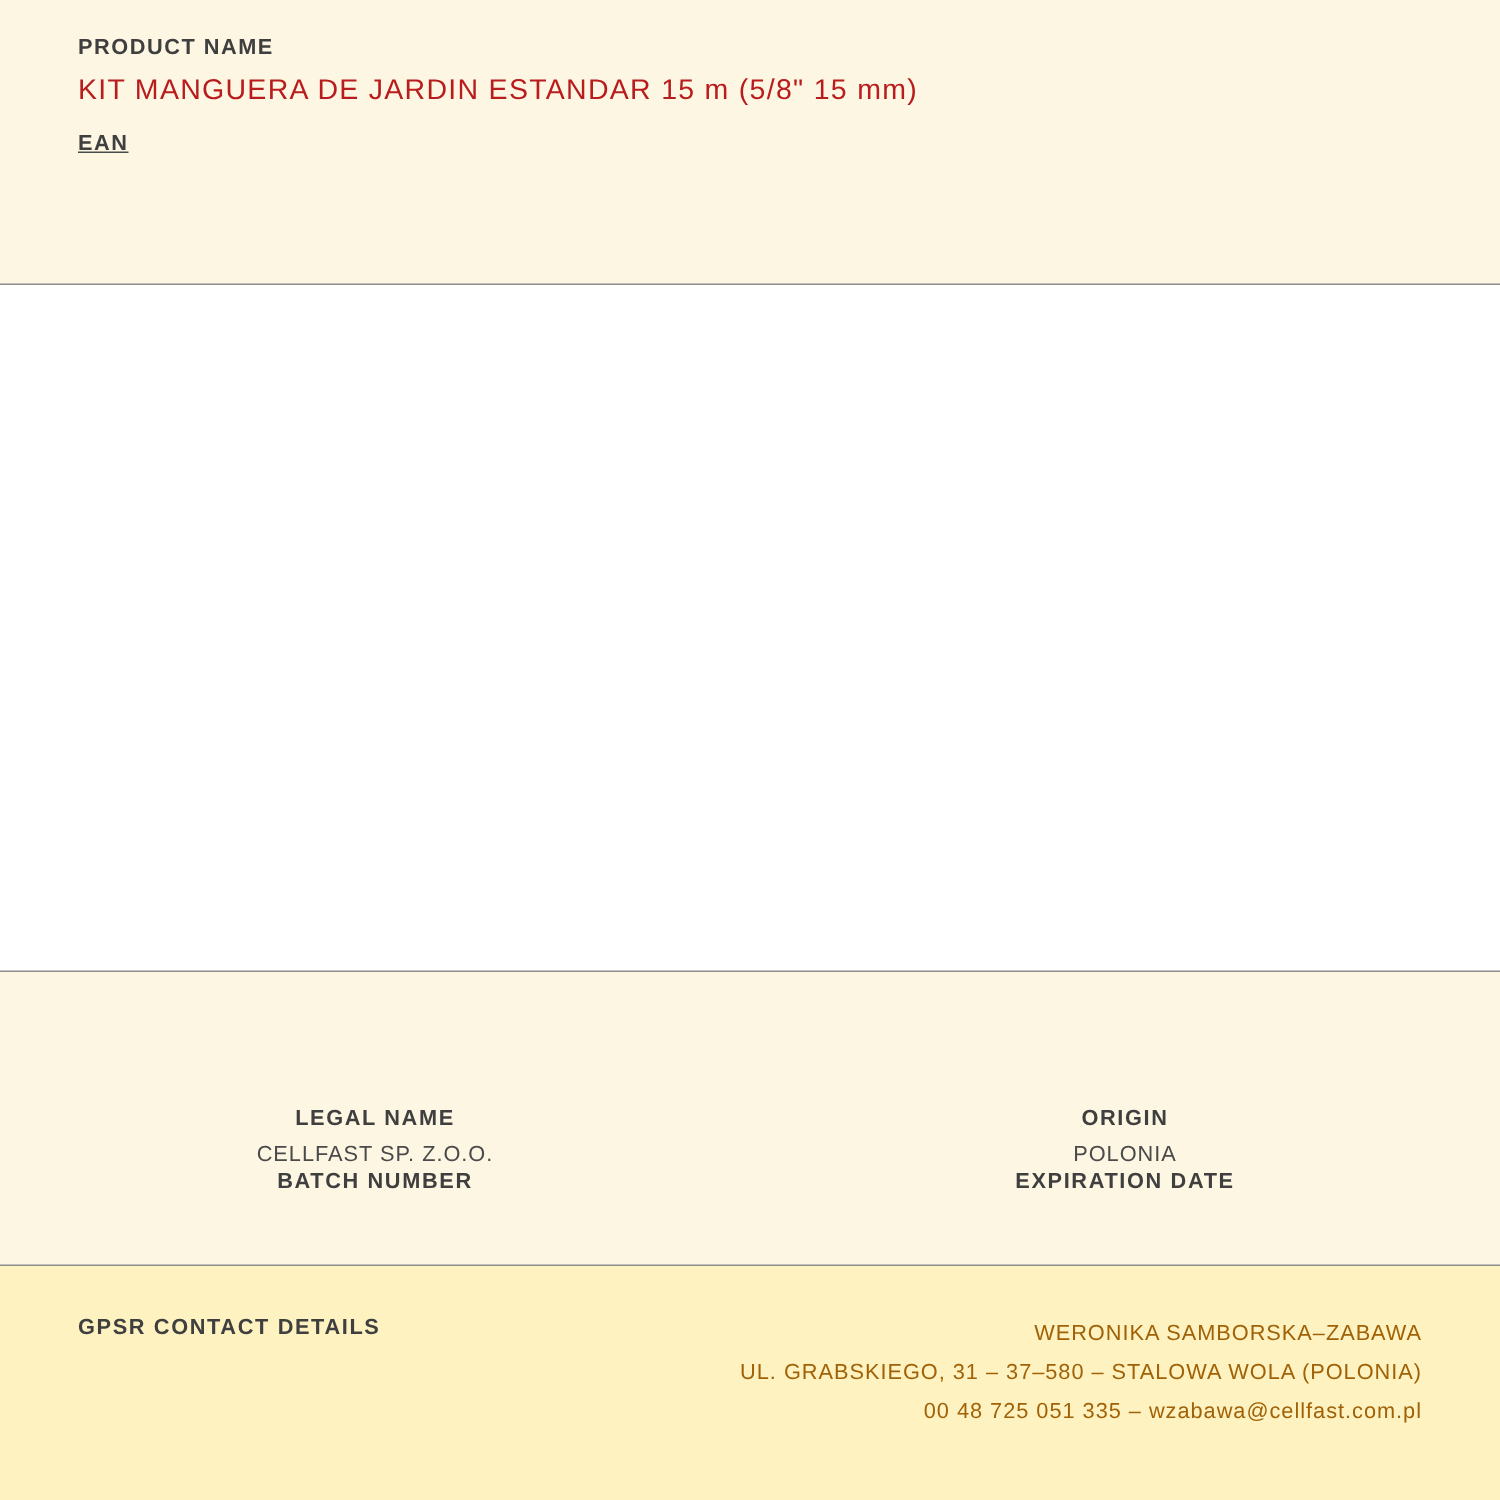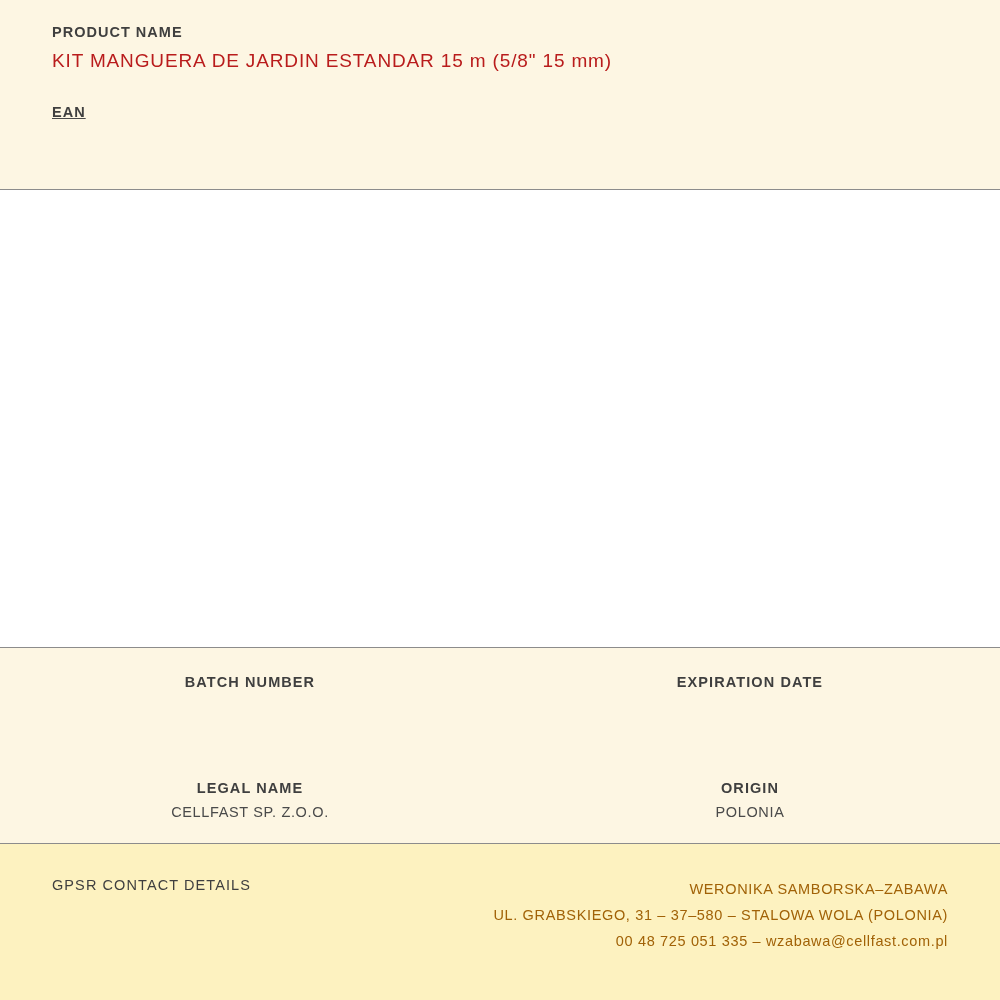--- a/index.html
+++ b/index.html
@@ -43,21 +43,21 @@
   }
 
   .field-value {
     font-size: 19px;
     letter-spacing: 0.045em;
     color: #b91c1c;
     margin: 0;
   }
 
   .field-block + .field-block {
-    margin-top: 32px;
+    margin-top: 16px;
     text-decoration: underline;
   }
 
   
   .middle-section {
     background: #ffffff;
     flex: 1 1 auto;
     border-bottom: 1px solid #8c8c8c;
   }
 
@@ -109,21 +109,21 @@
     height: 156px;
     box-sizing: border-box;
     padding: 32px 52px 0 52px;
     display: flex;
     justify-content: space-between;
     align-items: flex-start;
   }
 
   .footer-label {
     font-size: 14.5px;
-    font-weight: normal;
+    font-weight: bold;
     letter-spacing: 0.075em;
     color: #3f3f3f;
     text-transform: uppercase;
     white-space: nowrap;
     padding-top: 1px;
   }
 
   .footer-lines {
     text-align: right;
     font-size: 14.5px;
@@ -147,38 +147,38 @@
       <p class="field-value">KIT MANGUERA DE JARDIN ESTANDAR 15 m (5/8" 15 mm)</p>
     </div>
     <div class="field-block">
       <p class="field-label">EAN</p>
     </div>
   </section>
 
   <section class="middle-section"></section>
 
   <section class="info-section">
+    <div class="info-row second">
+      <div class="info-col">
+        <p class="info-head">LEGAL NAME</p>
+        <p class="info-val">CELLFAST SP. Z.O.O.</p>
+      </div>
+      <div class="info-col">
+        <p class="info-head">ORIGIN</p>
+        <p class="info-val">POLONIA</p>
+      </div>
+    </div>
     <div class="info-row">
       <div class="info-col">
         <p class="info-head">BATCH NUMBER</p>
         <p class="info-val"></p>
       </div>
       <div class="info-col">
         <p class="info-head">EXPIRATION DATE</p>
         <p class="info-val"></p>
-      </div>
-    </div>
-    <div class="info-row second">
-      <div class="info-col">
-        <p class="info-head">LEGAL NAME</p>
-        <p class="info-val">CELLFAST SP. Z.O.O.</p>
-      </div>
-      <div class="info-col">
-        <p class="info-head">ORIGIN</p>
-        <p class="info-val">POLONIA</p>
       </div>
     </div>
   </section>
 
   <footer class="footer-section">
     <div class="footer-label">GPSR CONTACT DETAILS</div>
     <div class="footer-lines">
       <div>WERONIKA SAMBORSKA–ZABAWA</div>
       <div>UL. GRABSKIEGO, 31 – 37–580 – STALOWA WOLA (POLONIA)</div>
       <div>00 48 725 051 335 – wzabawa@cellfast.com.pl</div>

